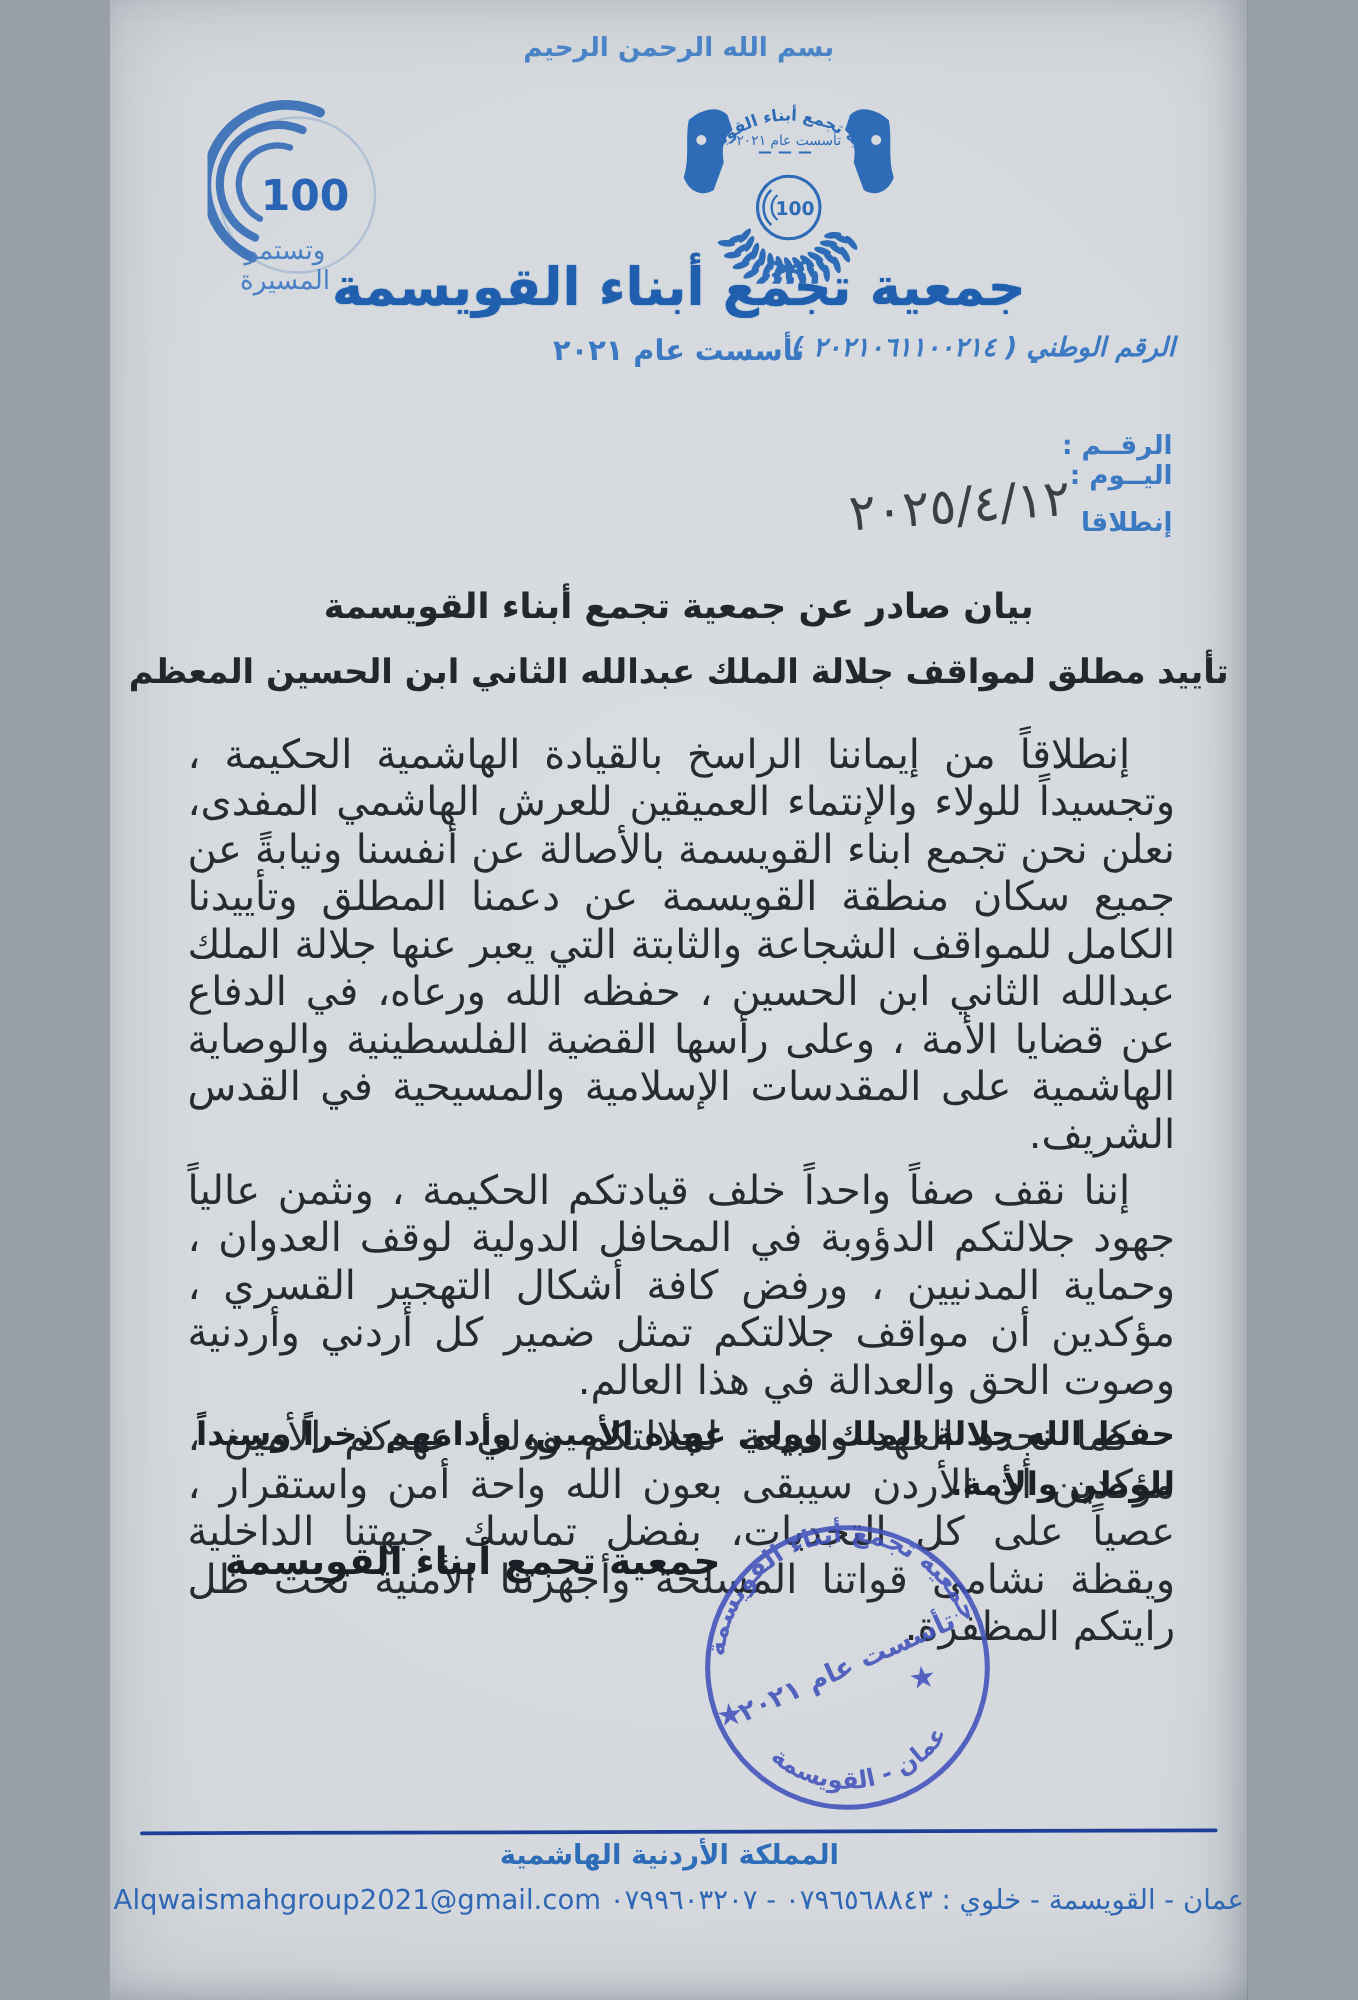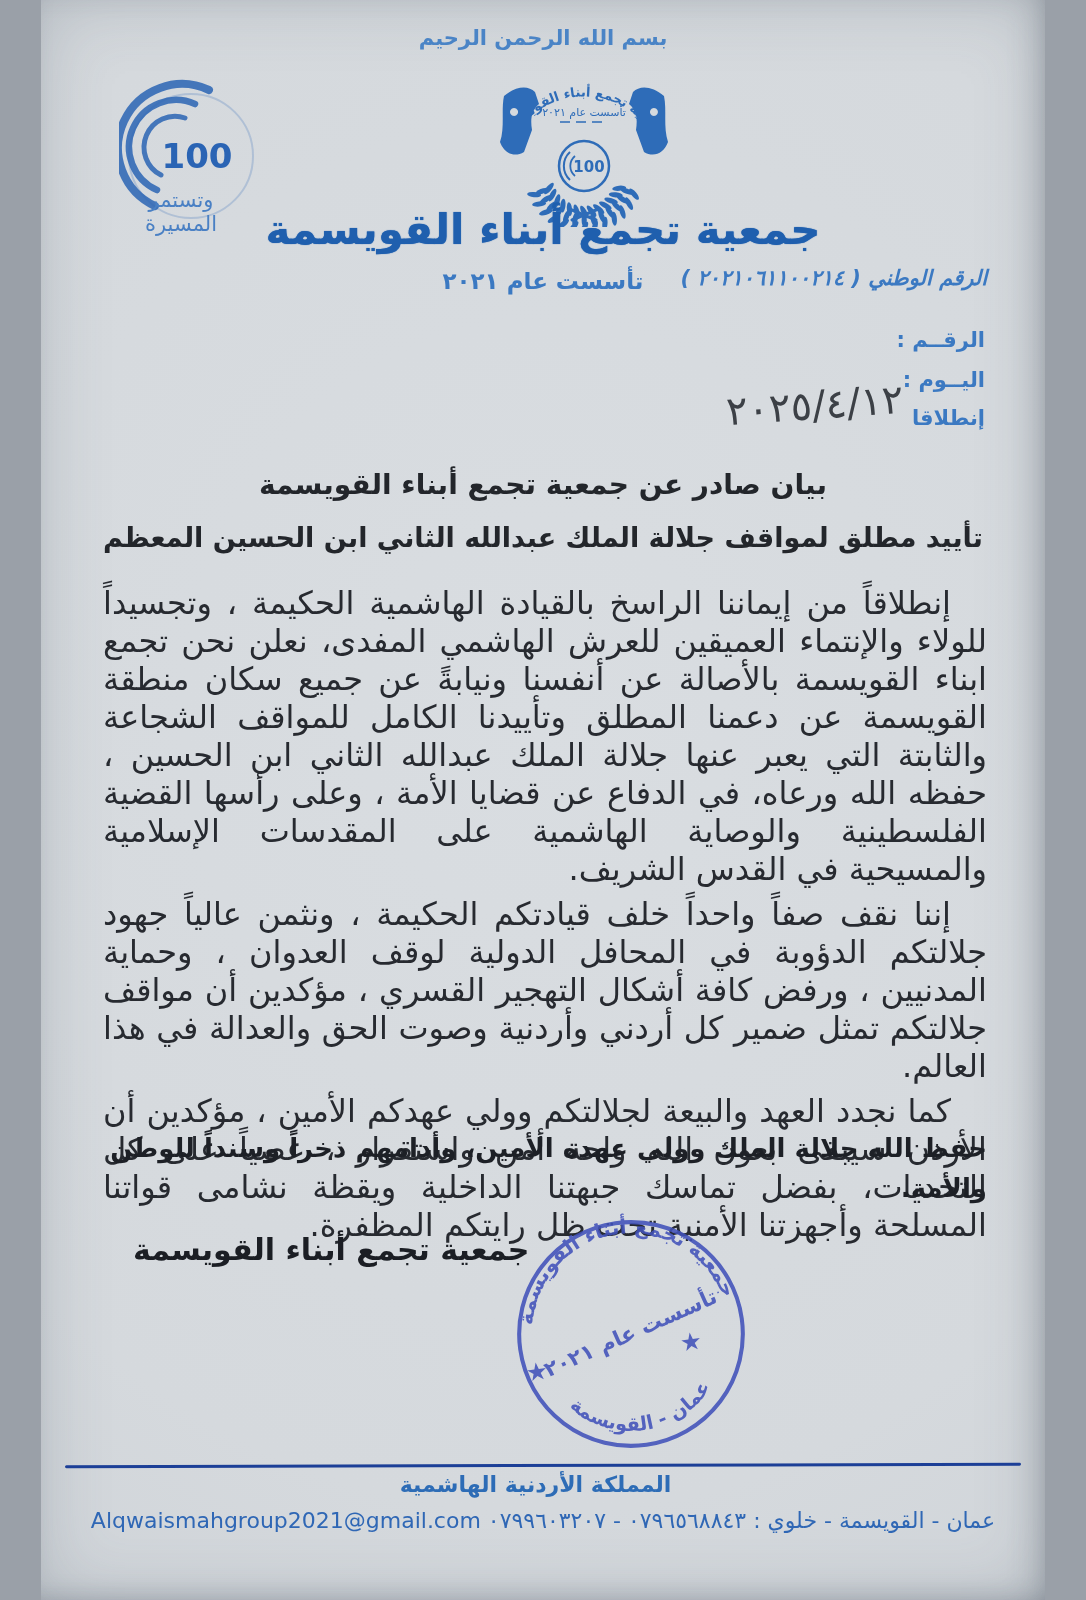--- a/index.html
+++ b/index.html
@@ -1,37 +1,37 @@
 <!DOCTYPE html>
 <html lang="ar"><head>
 <meta charset="utf-8">
 <style>
   html,body{margin:0;padding:0;background:#9aa0a8;}
   *{box-sizing:border-box;}
   .page{
-    position:relative;width:1004px;height:1600px;margin:0 auto;overflow:hidden;
+    position:relative;width:910px;height:1600px;margin:0 auto;overflow:hidden;
     background:
       radial-gradient(130% 90% at 50% 45%, #d9dde1 0%, #d5d9dd 55%, #cdd2d7 85%, #c3c9cf 100%);
     box-shadow:inset 0 0 70px rgba(70,80,95,.22), inset -20px 0 34px -18px rgba(55,65,80,.30), inset 0 -14px 26px -14px rgba(55,65,80,.22);
     font-family:"DejaVu Sans", sans-serif;
     color:#272a30;
   }
   .abs{position:absolute;}
   .ar{direction:rtl;}
   
   .bismillah{top:26px;left:0;right:0;text-align:center;font-size:21px;letter-spacing:2px;color:#4a84c6;font-weight:bold;}
   .emblem{top:52px;left:433px;width:220px;height:175px;}
   .centenary{top:78px;left:78px;width:140px;height:160px;}
   .centenary-caption{top:188px;left:70px;width:140px;text-align:center;font-size:21px;color:#4a80c4;}
   .org-title{top:205px;left:0;right:0;text-align:center;font-size:42px;font-weight:800;color:#1f5fae;letter-spacing:1px;text-shadow:0 0 1px #1f5fae;}
   .founded-line{top:268px;left:0;right:0;text-align:center;font-size:23px;color:#3b79c2;font-weight:bold;}
   .natnum{top:266px;right:58px;font-size:21px;color:#3b79c2;font-weight:bold;font-style:italic;}
   
   .ref{right:60px;font-size:21px;color:#3b79c2;font-weight:bold;}
-  .ref-num{top:328px;}
+  .ref-num{top:344px;}
   .ref-day{top:368px;}
   .ref-date{top:406px;}
   .handdate{top:382px;right:142px;font-size:40px;color:#3c4046;letter-spacing:7px;transform:rotate(-4deg);font-weight:500;}
   
   .t1{top:468px;left:0;right:0;text-align:center;font-size:28px;font-weight:bold;color:#23262b;}
   .t2{top:522px;left:0;right:0;text-align:center;font-size:27px;font-weight:bold;color:#23262b;}
   
   .body{top:584px;right:58px;left:62px;font-size:32px;line-height:38px;text-align:justify;color:#272a30;}
   .body p{margin:0 0 7px 0;text-indent:36px;}
   .closing{top:1128px;right:58px;left:62px;font-size:26px;line-height:40px;font-weight:bold;color:#1d2026;text-align:right;}

